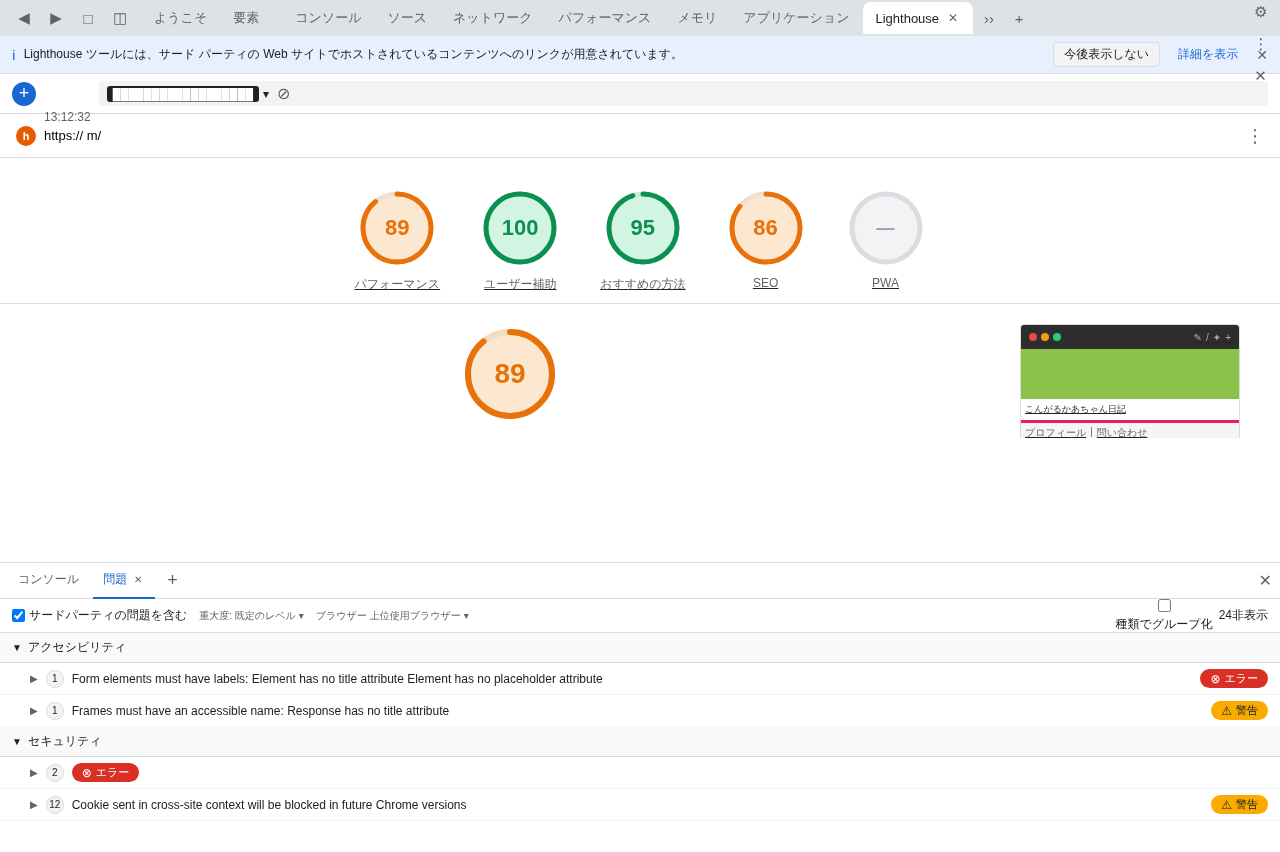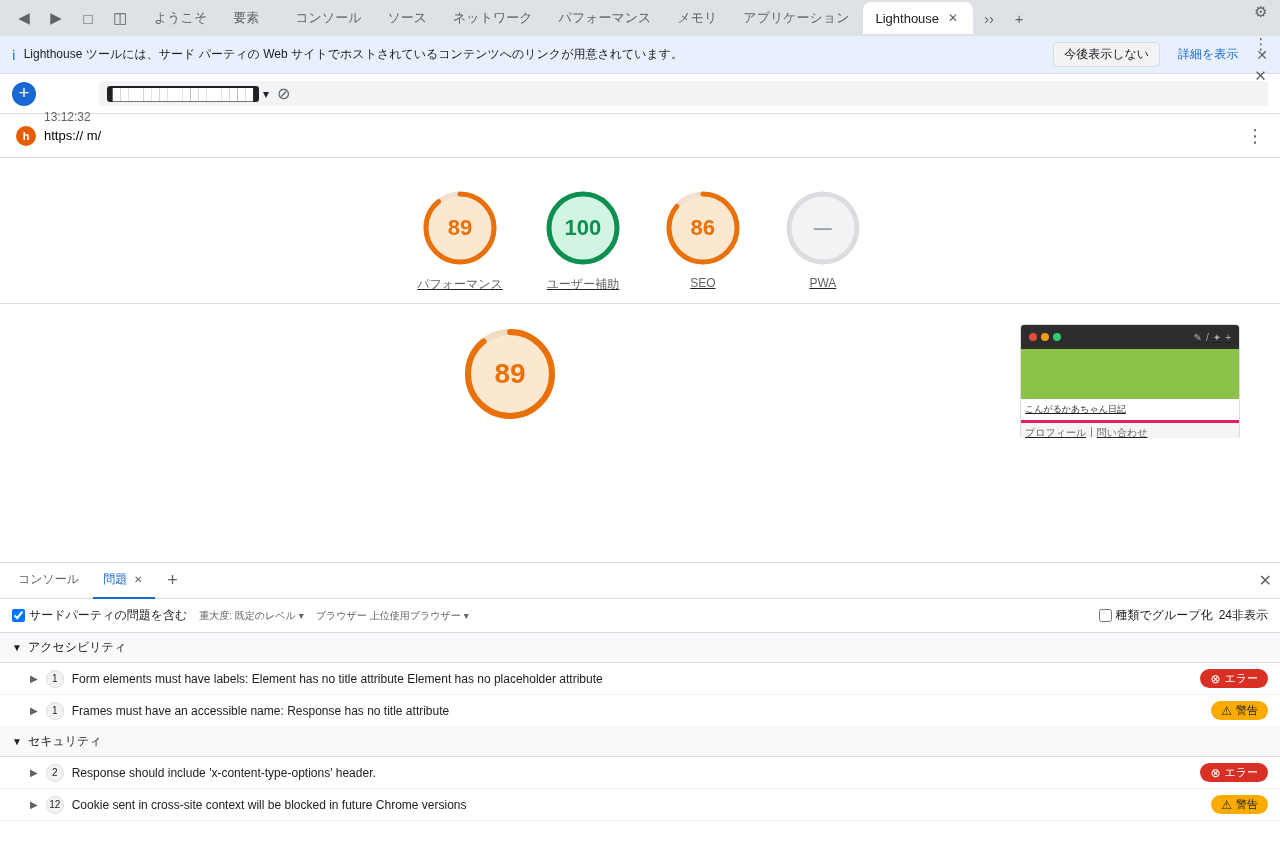--- a/index.html
+++ b/index.html
@@ -305,21 +305,21 @@
     }
     .issues-toolbar label { display: flex; align-items: center; gap: 4px; cursor: pointer; }
     .issues-toolbar input[type=checkbox] { cursor: pointer; }
     .filter-select {
       display: flex; align-items: center; gap: 3px;
       cursor: pointer; font-size: 12px; color: #202124;
     }
     .filter-select span { font-size: 10px; color: #5f6368; }
     .filter-dropdown { color: #1967d2; }
     .issues-toolbar-right { margin-left: auto; display: flex; align-items: center; gap: 6px; font-size: 12px; }
-    .group-checkbox { display: flex; align-items: center; gap: 4px; cursor: pointer; }
+    .group-checkbox { display: flex; align-items: center; gap: 4px; cursor: pointer; flex-direction: column; }
 
     
     .issues-list { overflow-y: auto; flex: 1; }
     .issue-category {
       padding: 6px 12px;
       font-size: 12px;
       font-weight: 500;
       background: #f8f9fa;
       border-bottom: 1px solid #dadce0;
       display: flex; align-items: center; gap: 6px;
@@ -465,20 +465,31 @@
         <svg width="80" height="80" viewBox="0 0 80 80">
           <circle cx="40" cy="40" r="34" fill="#d2f5e3" stroke="#e8e8e8" stroke-width="0"></circle>
           <circle cx="40" cy="40" r="34" fill="none" stroke="#c5eddb" stroke-width="5"></circle>
           <circle cx="40" cy="40" r="34" fill="none" stroke="#0d904f" stroke-width="5" stroke-dasharray="213.6" stroke-dashoffset="0" stroke-linecap="round"></circle>
         </svg>
         <span class="score-number" style="color:#0d904f">100</span>
       </div>
       <span class="score-label">ユーザー補助</span>
     </div>
 
+    <div class="score-item">
+      <div class="score-circle">
+        <svg width="80" height="80" viewBox="0 0 80 80">
+          <circle cx="40" cy="40" r="34" fill="#d2f5e3" stroke="#e8e8e8" stroke-width="0"></circle>
+          <circle cx="40" cy="40" r="34" fill="none" stroke="#c5eddb" stroke-width="5"></circle>
+          <circle cx="40" cy="40" r="34" fill="none" stroke="#0d904f" stroke-width="5" stroke-dasharray="213.6" stroke-dashoffset="10.7" stroke-linecap="round"></circle>
+        </svg>
+        <span class="score-number" style="color:#0d904f">95</span>
+      </div>
+      <span class="score-label">おすすめの方法</span>
+    </div>
 
     <div class="score-item">
       <div class="score-circle">
         <svg width="80" height="80" viewBox="0 0 80 80">
           <circle cx="40" cy="40" r="34" fill="#fce8d0" stroke="#e8e8e8" stroke-width="0"></circle>
           <circle cx="40" cy="40" r="34" fill="none" stroke="#f1e0d0" stroke-width="5"></circle>
           <circle cx="40" cy="40" r="34" fill="none" stroke="#e8710a" stroke-width="5" stroke-dasharray="213.6" stroke-dashoffset="30.1" stroke-linecap="round"></circle>
         </svg>
         <span class="score-number" style="color:#e8710a">86</span>
       </div>
@@ -614,21 +625,20 @@
     <div class="issue-category">
       <span class="caret">▼</span>
       <span>セキュリティ</span>
     </div>
 
     <div class="issue-row">
       <span class="issue-expand">▶</span>
       <div class="issue-count">
         <span>2</span>
       </div>
-      <span class="issue-text">Response should include 'x-content-type-options' header.</span>
       <div class="badge-error">
         <span class="badge-icon">⊗</span>
         <span>エラー</span>
       </div>
     </div>
 
     <div class="issue-row">
       <span class="issue-expand">▶</span>
       <div class="issue-count">
         <span>12</span>

